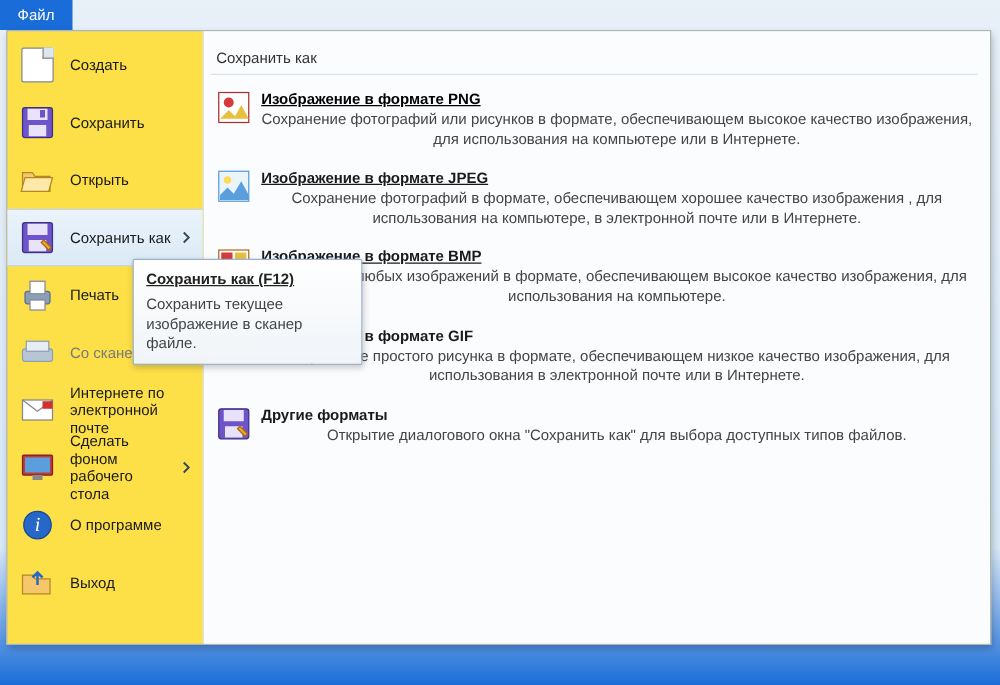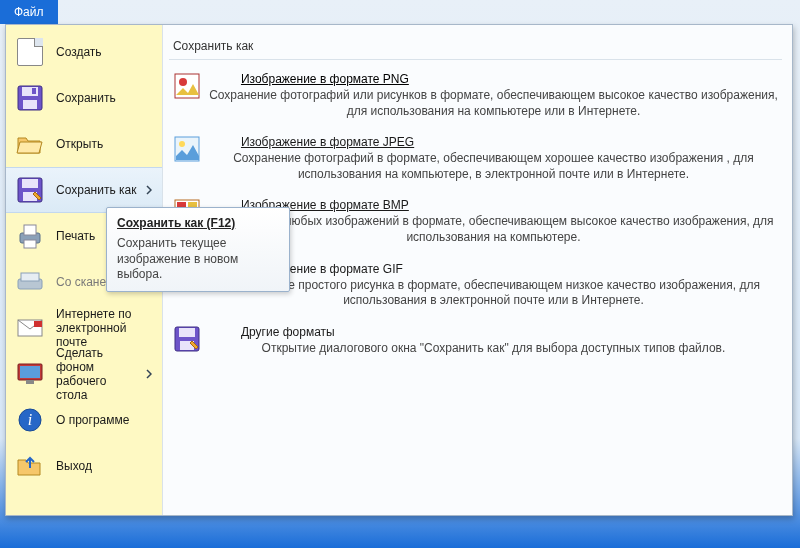--- a/index.html
+++ b/index.html
@@ -32,21 +32,21 @@
     box-sizing: border-box;
   }
 
   
   .file-menu {
     position: absolute;
     top: 24px;
     left: 5px;
     width: 786px;
     height: 490px;
-    background: #fef9c3;
+    background: #fde047;
     border: 1px solid #a7b7c9;
     box-shadow: 1px 3px 6px rgba(0,0,0,0.25);
     display: flex;
   }
 
   
   .file-menu-left {
     width: 245px;
     box-sizing: border-box;
     border-right: 1px solid #d9e2ea;
@@ -108,24 +108,23 @@
   .submenu-icon {
     width: 28px; height: 28px;
     flex: 0 0 28px;
     margin-right: 8px;
     display: flex;
     align-items: center;
     justify-content: center;
   }
   .submenu-text { flex: 1 1 auto; }
   .submenu-title {
-    font-weight: normal;
+    font-weight: bold;
     color: #1a1a1a;
     text-decoration: underline;
-    margin-left: 32px;
   }
   .submenu-title.no-ul { text-decoration: none; }
   .submenu-desc {
     color: #444;
     margin-top: 2px;
     line-height: 1.3;
     text-align: center;
   }
   .submenu-item.hovered .submenu-title { color: #000; }
 
@@ -355,14 +354,14 @@
         <div class="submenu-desc">Открытие диалогового окна "Сохранить как" для выбора доступных типов файлов.</div>
       </span>
     </div>
 
   </div>
 
 </div>
 
 <div class="tooltip">
   <div class="tooltip-title">Сохранить как (F12)</div>
-  <div class="tooltip-body">Сохранить текущее изображение в новом выбора.</div>
+  <div class="tooltip-body">Сохранить текущее изображение в сканер файле.</div>
 </div>
 
 </body></html>

